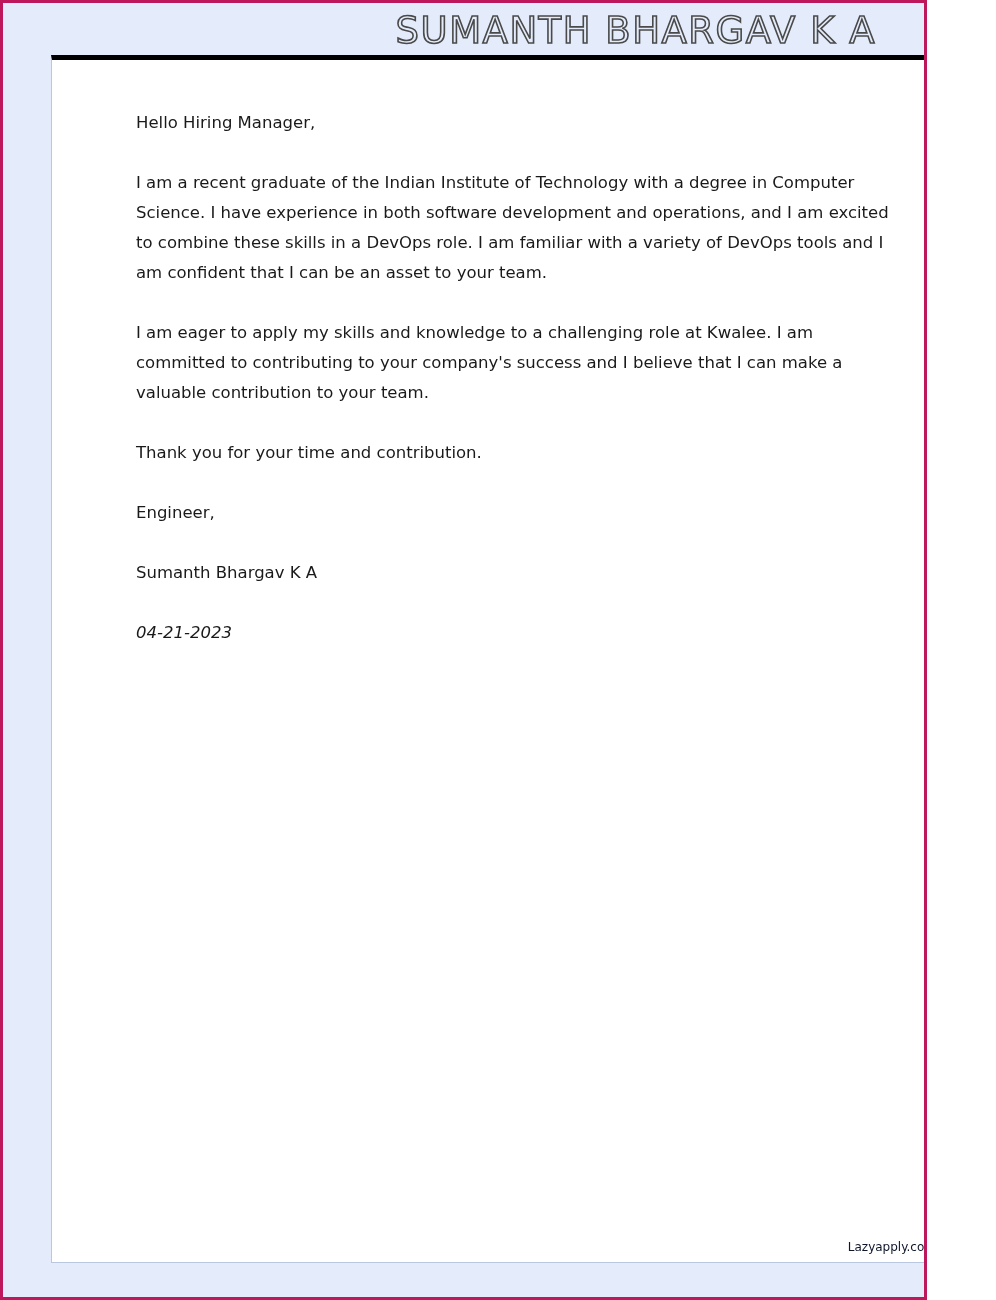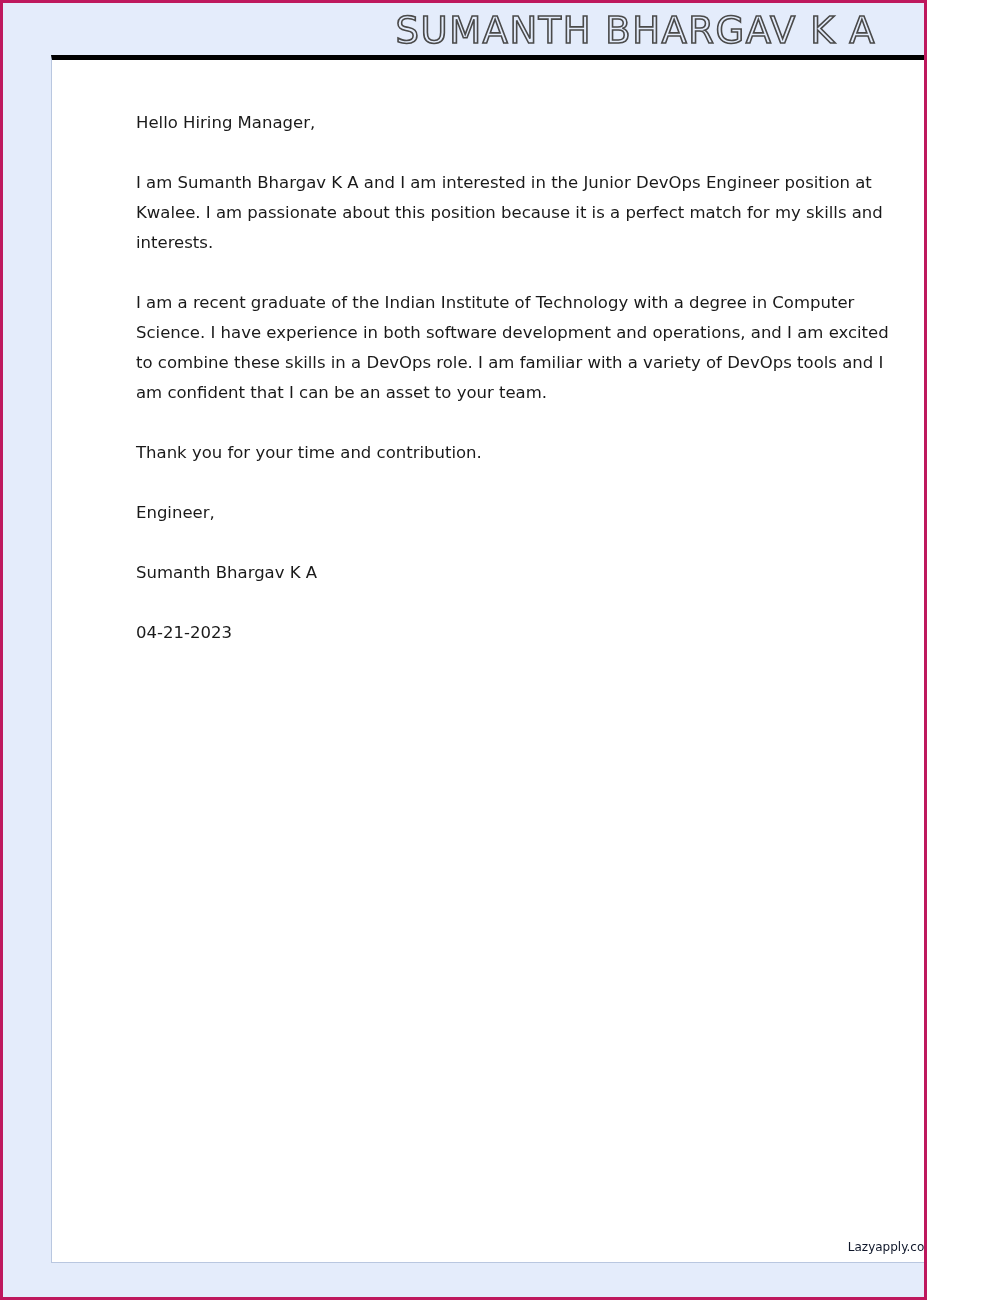--- a/index.html
+++ b/index.html
@@ -73,20 +73,21 @@
   }
   .letter p.tight {
     margin-bottom: 30px;
   }
   .date {
     margin: 0;
     font-family: "DejaVu Sans", sans-serif;
     font-size: 16.5px;
     line-height: 30px;
     color: #2b7cd3;
+    font-style: italic;
   }
   .footer-brand {
     position: absolute;
     right: 14px;
     bottom: 8px;
     font-family: "DejaVu Sans", sans-serif;
     font-size: 12px;
     color: #0f172a;
   }
 </style>
@@ -96,22 +97,22 @@
 <div class="page">
 
   <div class="header">
     <div class="header-title">SUMANTH BHARGAV K A</div>
   </div>
 
   <div class="sheet">
 
     <div class="letter">
       <p>Hello Hiring Manager,</p>
-      <p>I am Sumanth Bhargav K A and I am interested in the Junior DevOps Engineer position at Kwalee. I am passionate about this position because it is a perfect match for my skills and interests.</p>
       <p>I am a recent graduate of the Indian Institute of Technology with a degree in Computer Science. I have experience in both software development and operations, and I am excited to combine these skills in a DevOps role. I am familiar with a variety of DevOps tools and I am confident that I can be an asset to your team.</p>
+      <p>I am eager to apply my skills and knowledge to a challenging role at Kwalee. I am committed to contributing to your company's success and I believe that I can make a valuable contribution to your team.</p>
       <p>Thank you for your time and contribution.</p>
       <p>Engineer,</p>
       <p class="tight">Sumanth Bhargav K A</p>
       <p class="date">04-21-2023</p>
     </div>
 
     <div class="footer-brand">Lazyapply.com</div>
   </div>
 
 </div>

